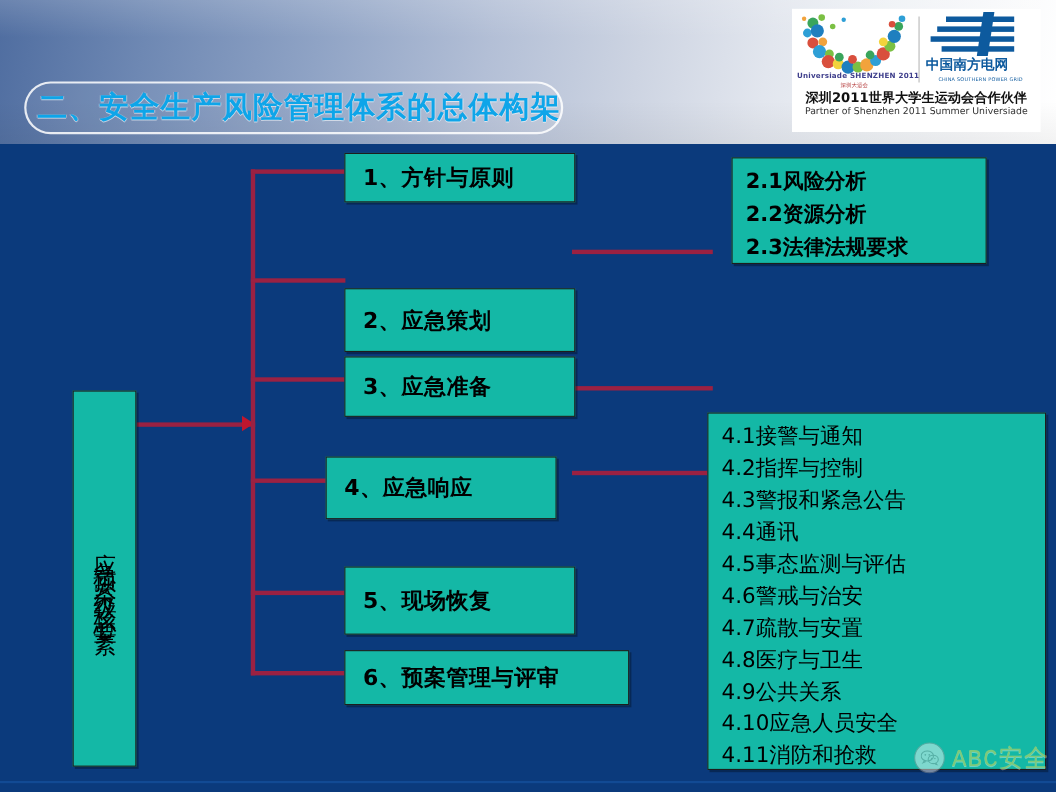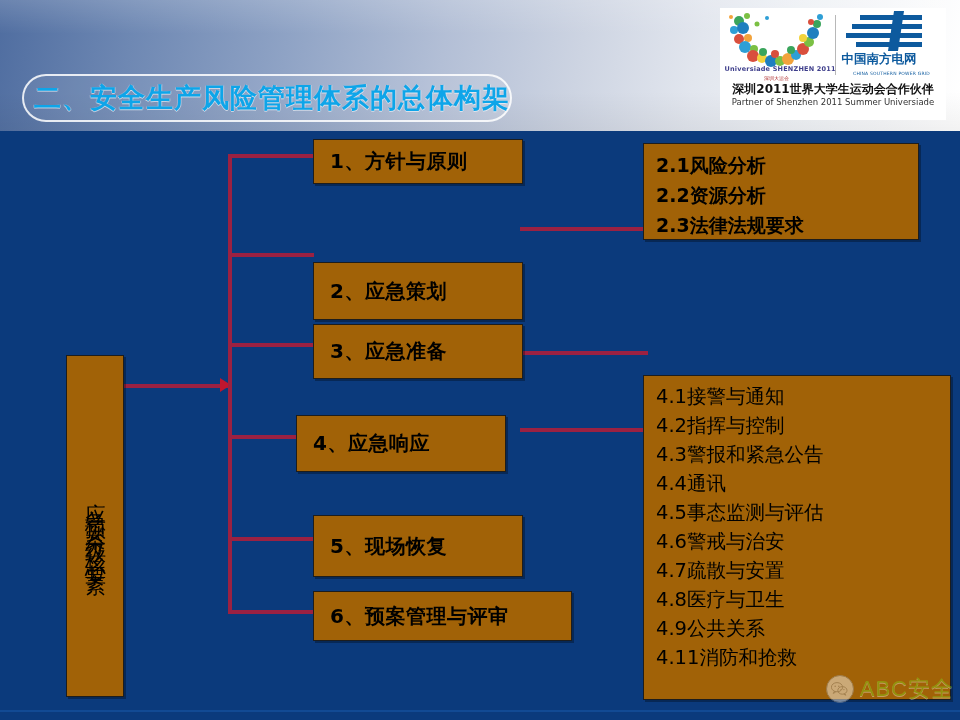--- a/index.html
+++ b/index.html
@@ -198,21 +198,21 @@
     bottom: 8px;
     width: 960px;
     height: 2px;
     background: #1a58a8;
     opacity: 0.55;
   }
 
   
   .wbox {
     position: absolute;
-    background: #a16207;
+    background: #14b8a6;
     border: 1px solid #1d1d1d;
     box-sizing: border-box;
     box-shadow: 2px 2px 0 rgba(0,0,0,0.30);
   }
 
   
   #root-box {
     left: 66px;
     top: 224px;
     width: 58px;
@@ -295,23 +295,23 @@
   #wm-circle {
     width: 26px; height: 26px;
     border-radius: 50%;
     background: #ffffff;
     border: 1px solid #9a9a9a;
     display: flex;
     align-items: center;
     justify-content: center;
   }
   #wm-text {
-    font-family: Liberation Sans, sans-serif;
+    font-family: Liberation Mono, monospace;
     font-size: 22px;
-    color: #84cc16;
+    color: #fde047;
     letter-spacing: 1px;
     text-shadow: 0 1px 0 rgba(255,255,255,0.8);
     white-space: nowrap;
   }
 </style>
 </head>
 <body>
 
 <div id="slide">
 
@@ -419,37 +419,38 @@
     </div>
 
     <div class="wbox step-box" style="left:313px; top:384px; width:210px; height:62px;">
       <span class="step-label">5、现场恢复</span>
     </div>
 
     <div class="wbox step-box" style="left:313px; top:460px; width:259px; height:50px;">
       <span class="step-label">6、预案管理与评审</span>
     </div>
 
-    <div class="wbox detail-box" id="detail-2" style="left:643px; top:12px; width:276px; height:97px;">
+    <div class="wbox detail-box" id="detail-2" style="left:665px; top:12px; width:232px; height:97px;">
       <div class="detail-line">2.1风险分析</div>
       <div class="detail-line">2.2资源分析</div>
       <div class="detail-line">2.3法律法规要求</div>
     </div>
 
 
     <div class="wbox detail-box" id="detail-4" style="left:643px; top:244px; width:308px; height:325px;">
       <div class="detail-line">4.1接警与通知</div>
       <div class="detail-line">4.2指挥与控制</div>
       <div class="detail-line">4.3警报和紧急公告</div>
       <div class="detail-line">4.4通讯</div>
       <div class="detail-line">4.5事态监测与评估</div>
       <div class="detail-line">4.6警戒与治安</div>
       <div class="detail-line">4.7疏散与安置</div>
       <div class="detail-line">4.8医疗与卫生</div>
       <div class="detail-line">4.9公共关系</div>
+      <div class="detail-line">4.10应急人员安全</div>
       <div class="detail-line">4.11消防和抢救</div>
     </div>
 
     <div id="bottom-rule"></div>
   </div>
 
   <div id="watermark">
     <div id="wm-circle">
       <svg width="17" height="14" viewBox="0 0 17 14" aria-hidden="true">
         <ellipse cx="6" cy="5.2" rx="5.6" ry="4.6" fill="none" stroke="#a8a8a8" stroke-width="1"></ellipse>

